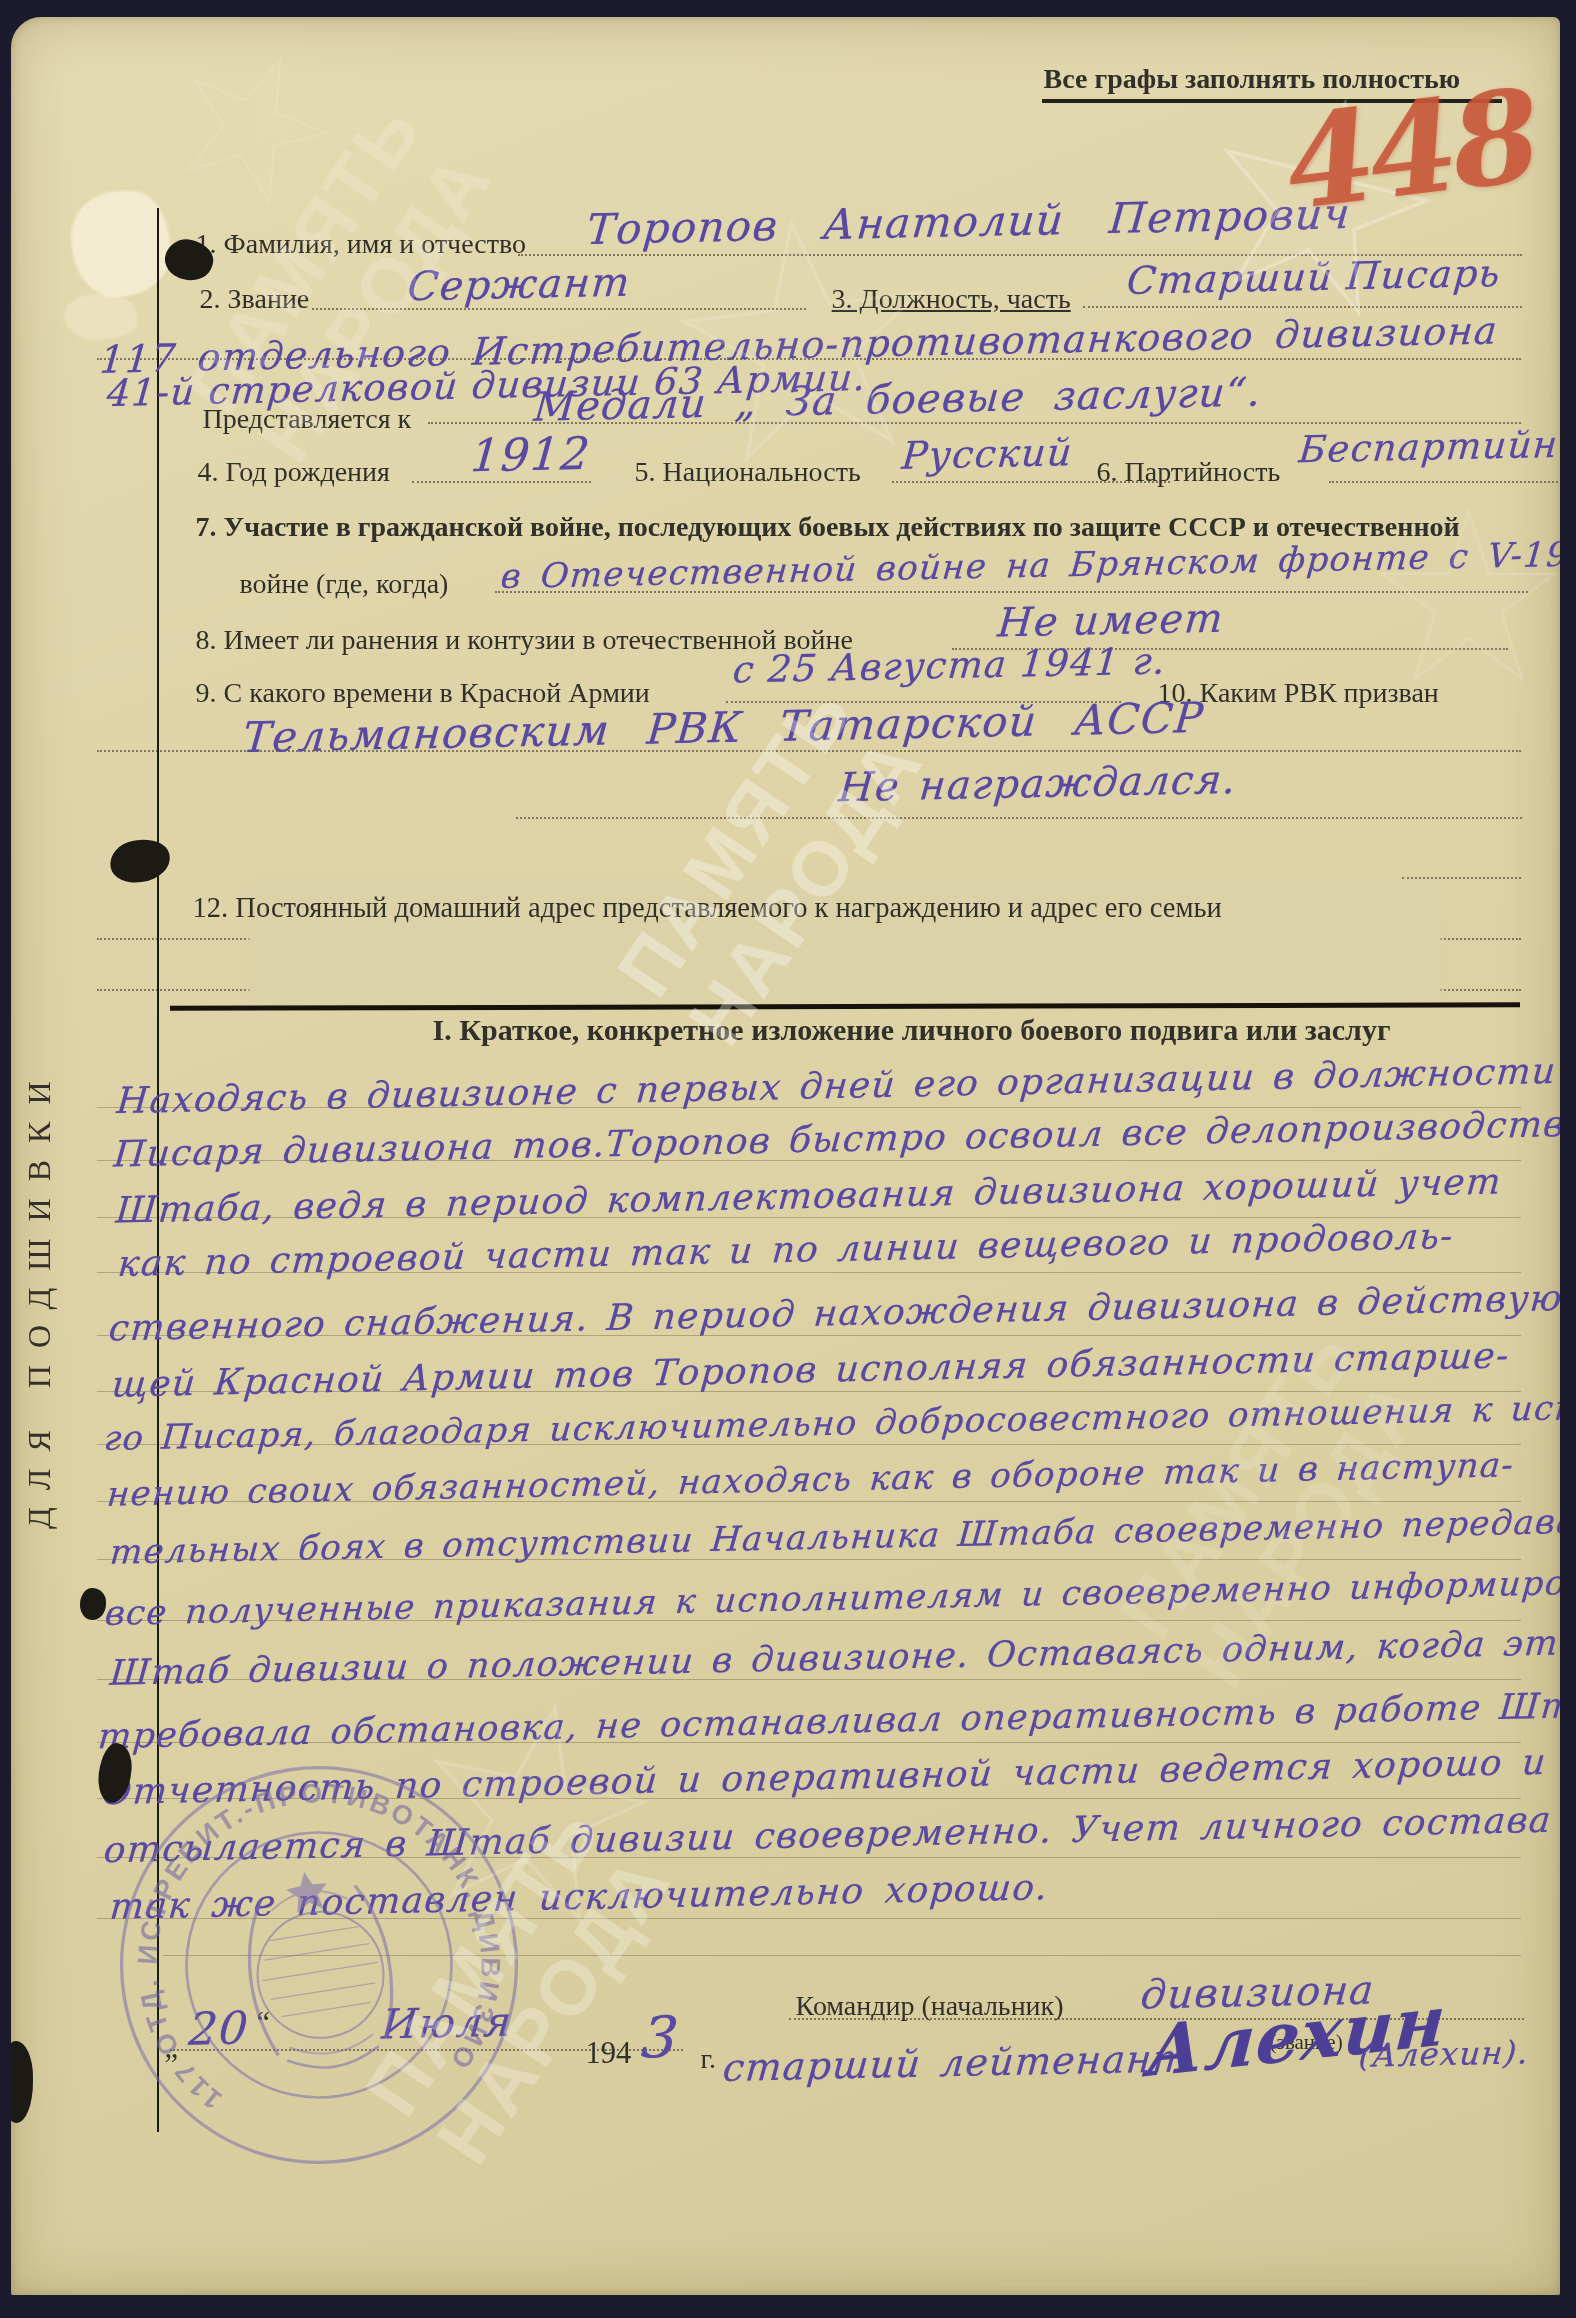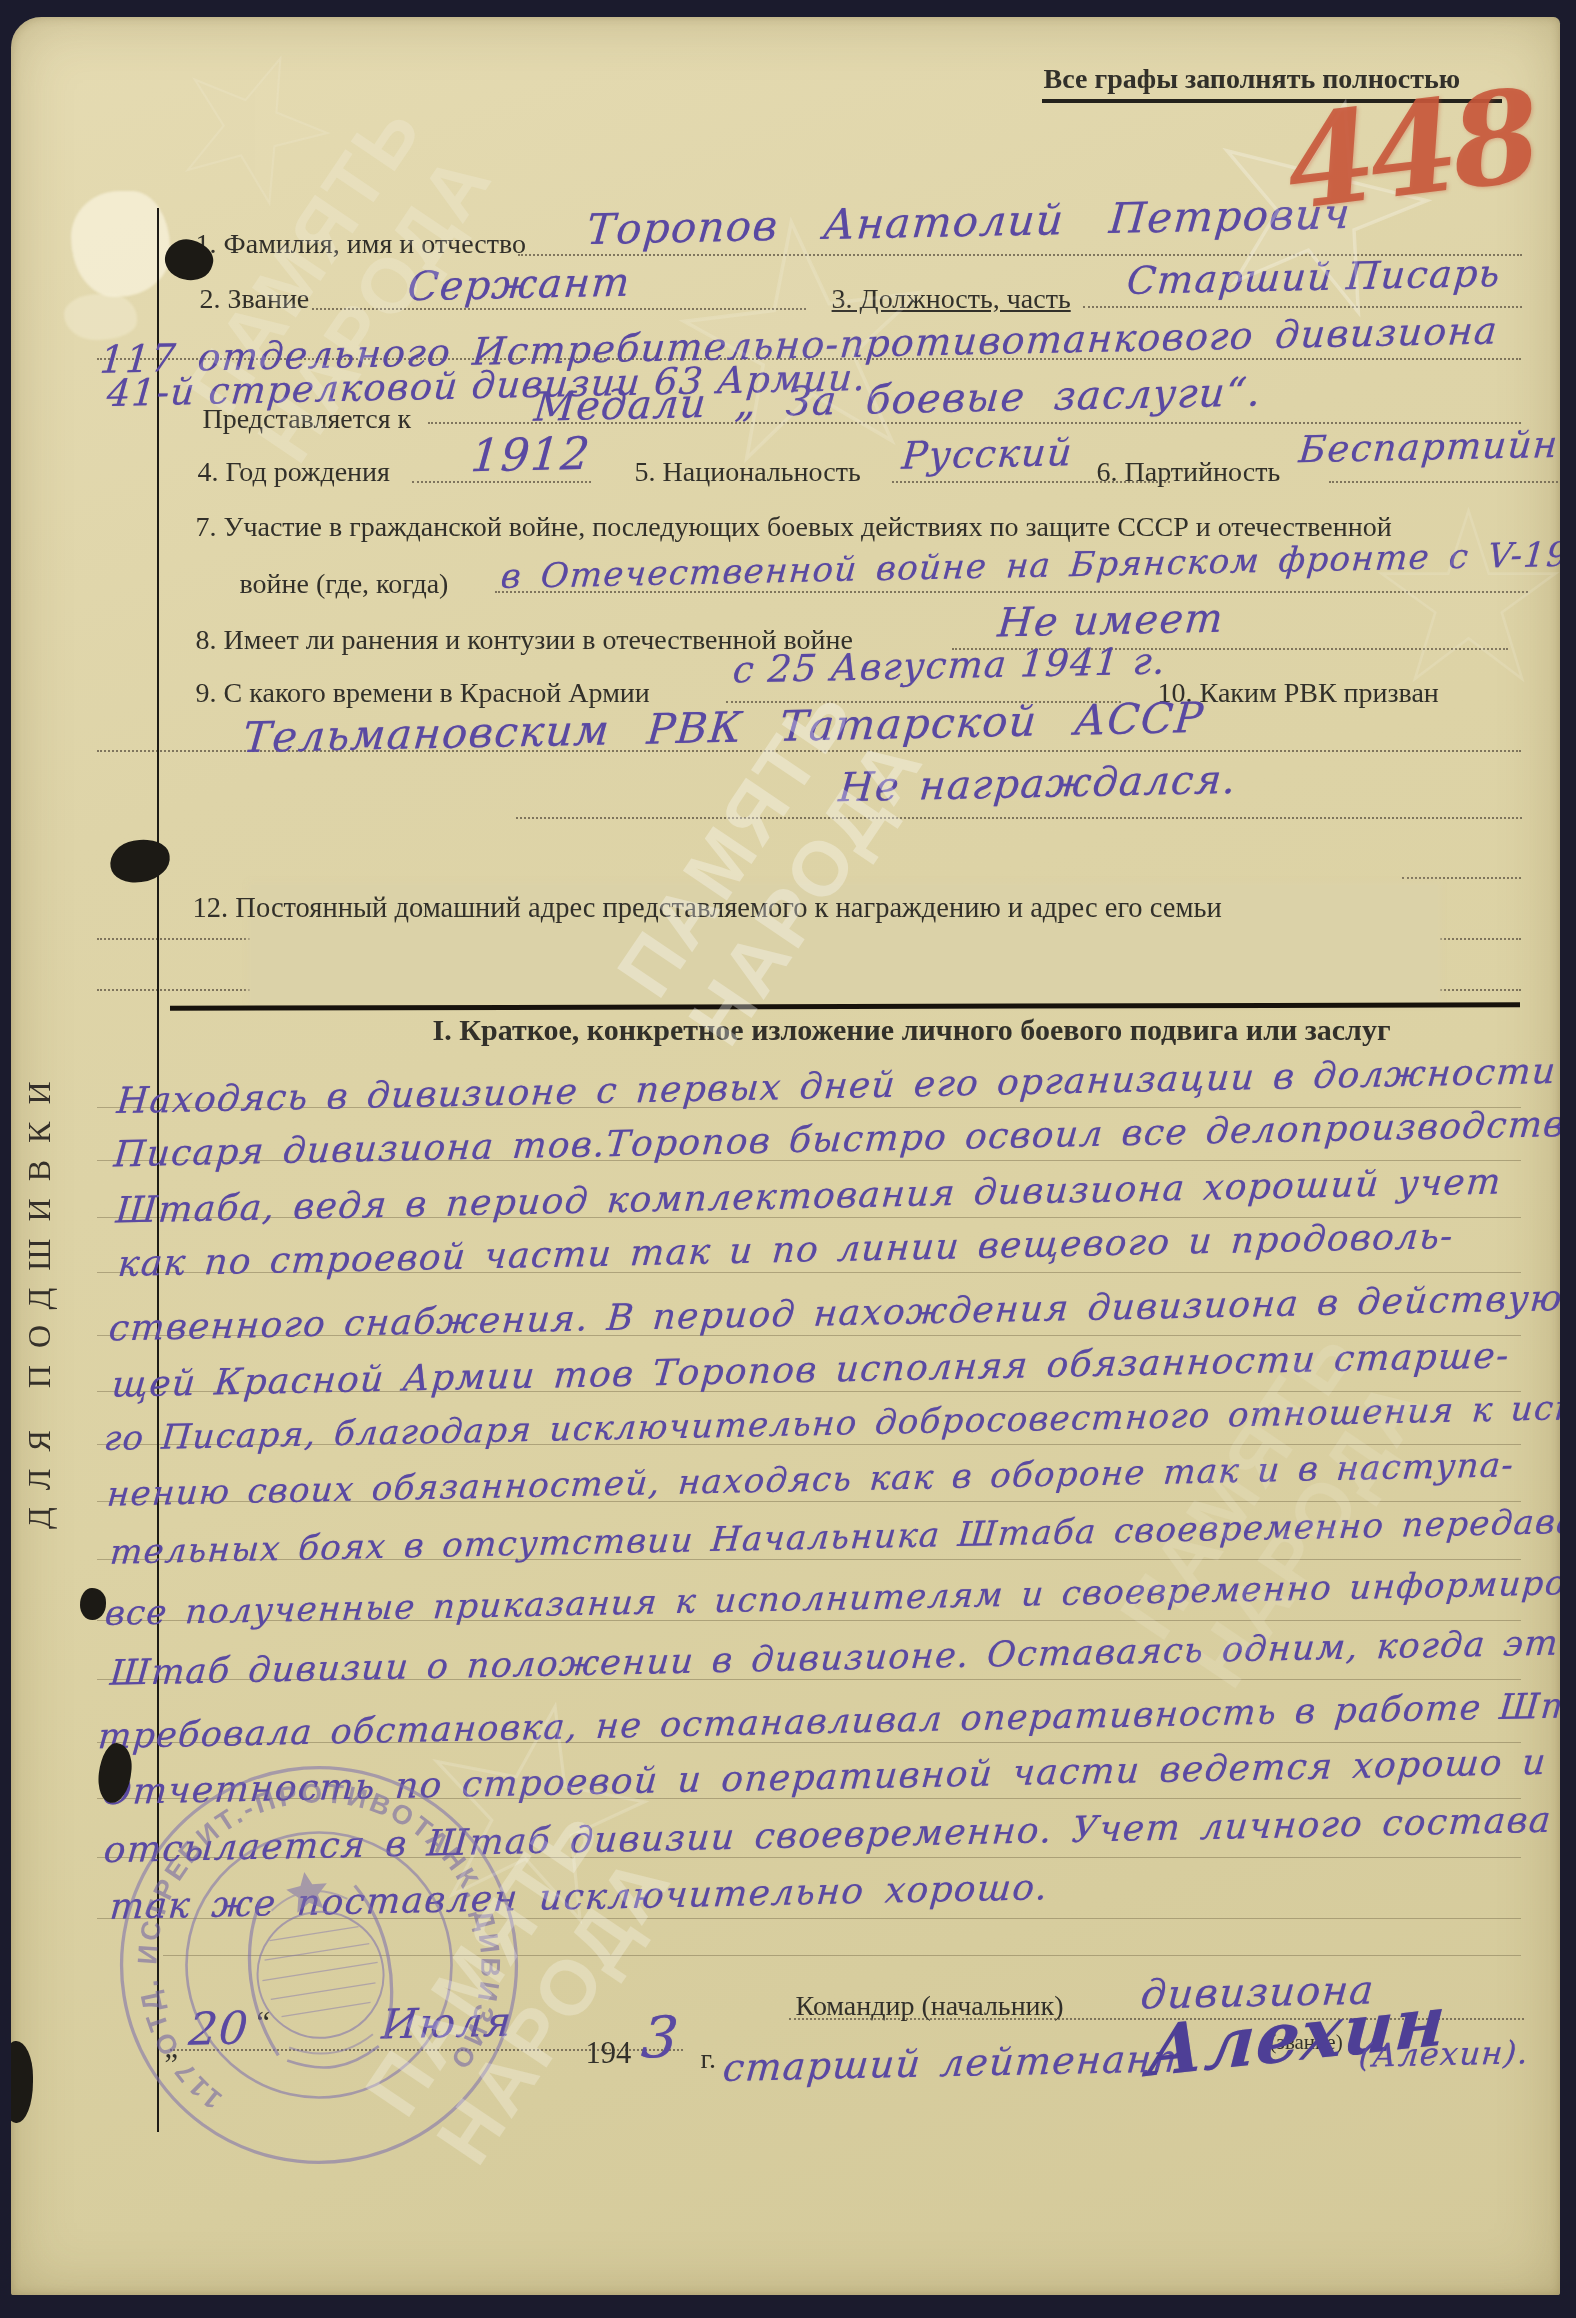--- a/index.html
+++ b/index.html
@@ -108,21 +108,21 @@
     <div class="printed" style="left:187px;top:439px;">4. Год рождения</div>
     <div class="hw" style="left:460px;top:411px;font-size:45px;">1912</div>
     <div class="dotted" style="left:401px;top:464px;width:179px;"></div>
     <div class="printed" style="left:624px;top:439px;">5. Национальность</div>
     <div class="hw" style="left:891px;top:415px;font-size:38px;">Русский</div>
     <div class="dotted" style="left:881px;top:464px;width:278px;"></div>
     <div class="printed" style="left:1086px;top:439px;">6. Партийность</div>
     <div class="hw" style="left:1288px;top:408px;font-size:37px;">Беспартийный</div>
     <div class="dotted" style="left:1318px;top:464px;width:240px;"></div>
 
-    <div class="printed" style="left:185px;top:494px;">7. Участие в гражданской войне, последующих боевых действиях по защите СССР и отечественной</div>
+    <div class="printed" style="left:185px;top:494px;font-weight:bold;">7. Участие в гражданской войне, последующих боевых действиях по защите СССР и отечественной</div>
     <div class="printed" style="left:229px;top:551px;">войне (где, когда)</div>
     <div class="hw" style="left:490px;top:527px;font-size:34px;word-spacing:6.6px;">в Отечественной войне на Брянском фронте с V-1942 г</div>
     <div class="dotted" style="left:484px;top:574px;width:1033px;"></div>
 
     <div class="printed" style="left:185px;top:607px;">8. Имеет ли ранения и контузии в отечественной войне</div>
     <div class="hw" style="left:987px;top:580px;font-size:40px;">Не имеет</div>
     <div class="dotted" style="left:941px;top:631px;width:556px;"></div>
 
     <div class="printed" style="left:185px;top:660px;">9. С какого времени в Красной Армии</div>
     <div class="hw" style="left:722px;top:627px;font-size:37px;">с 25 Августа 1941 г.</div>

